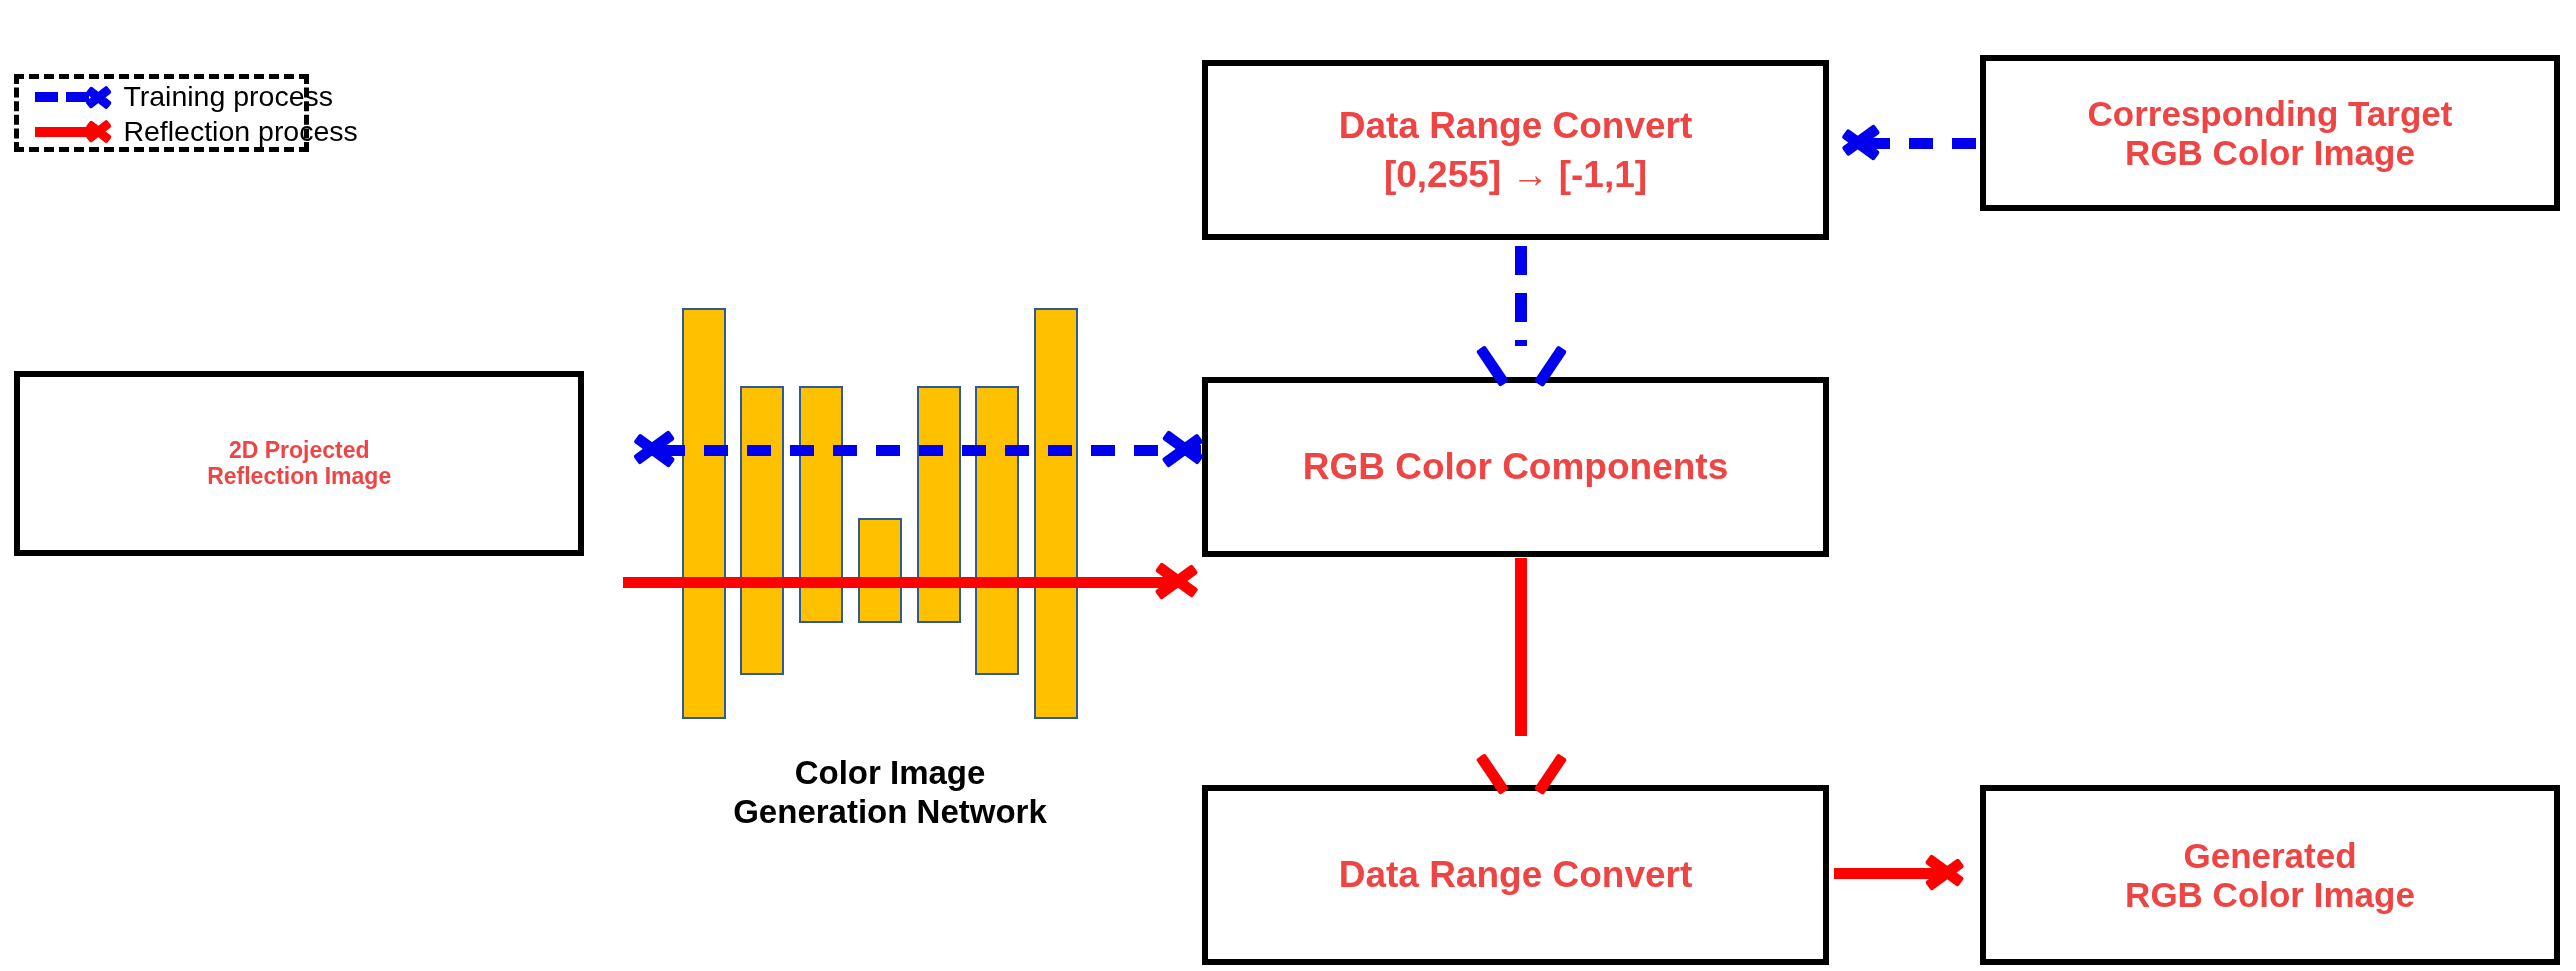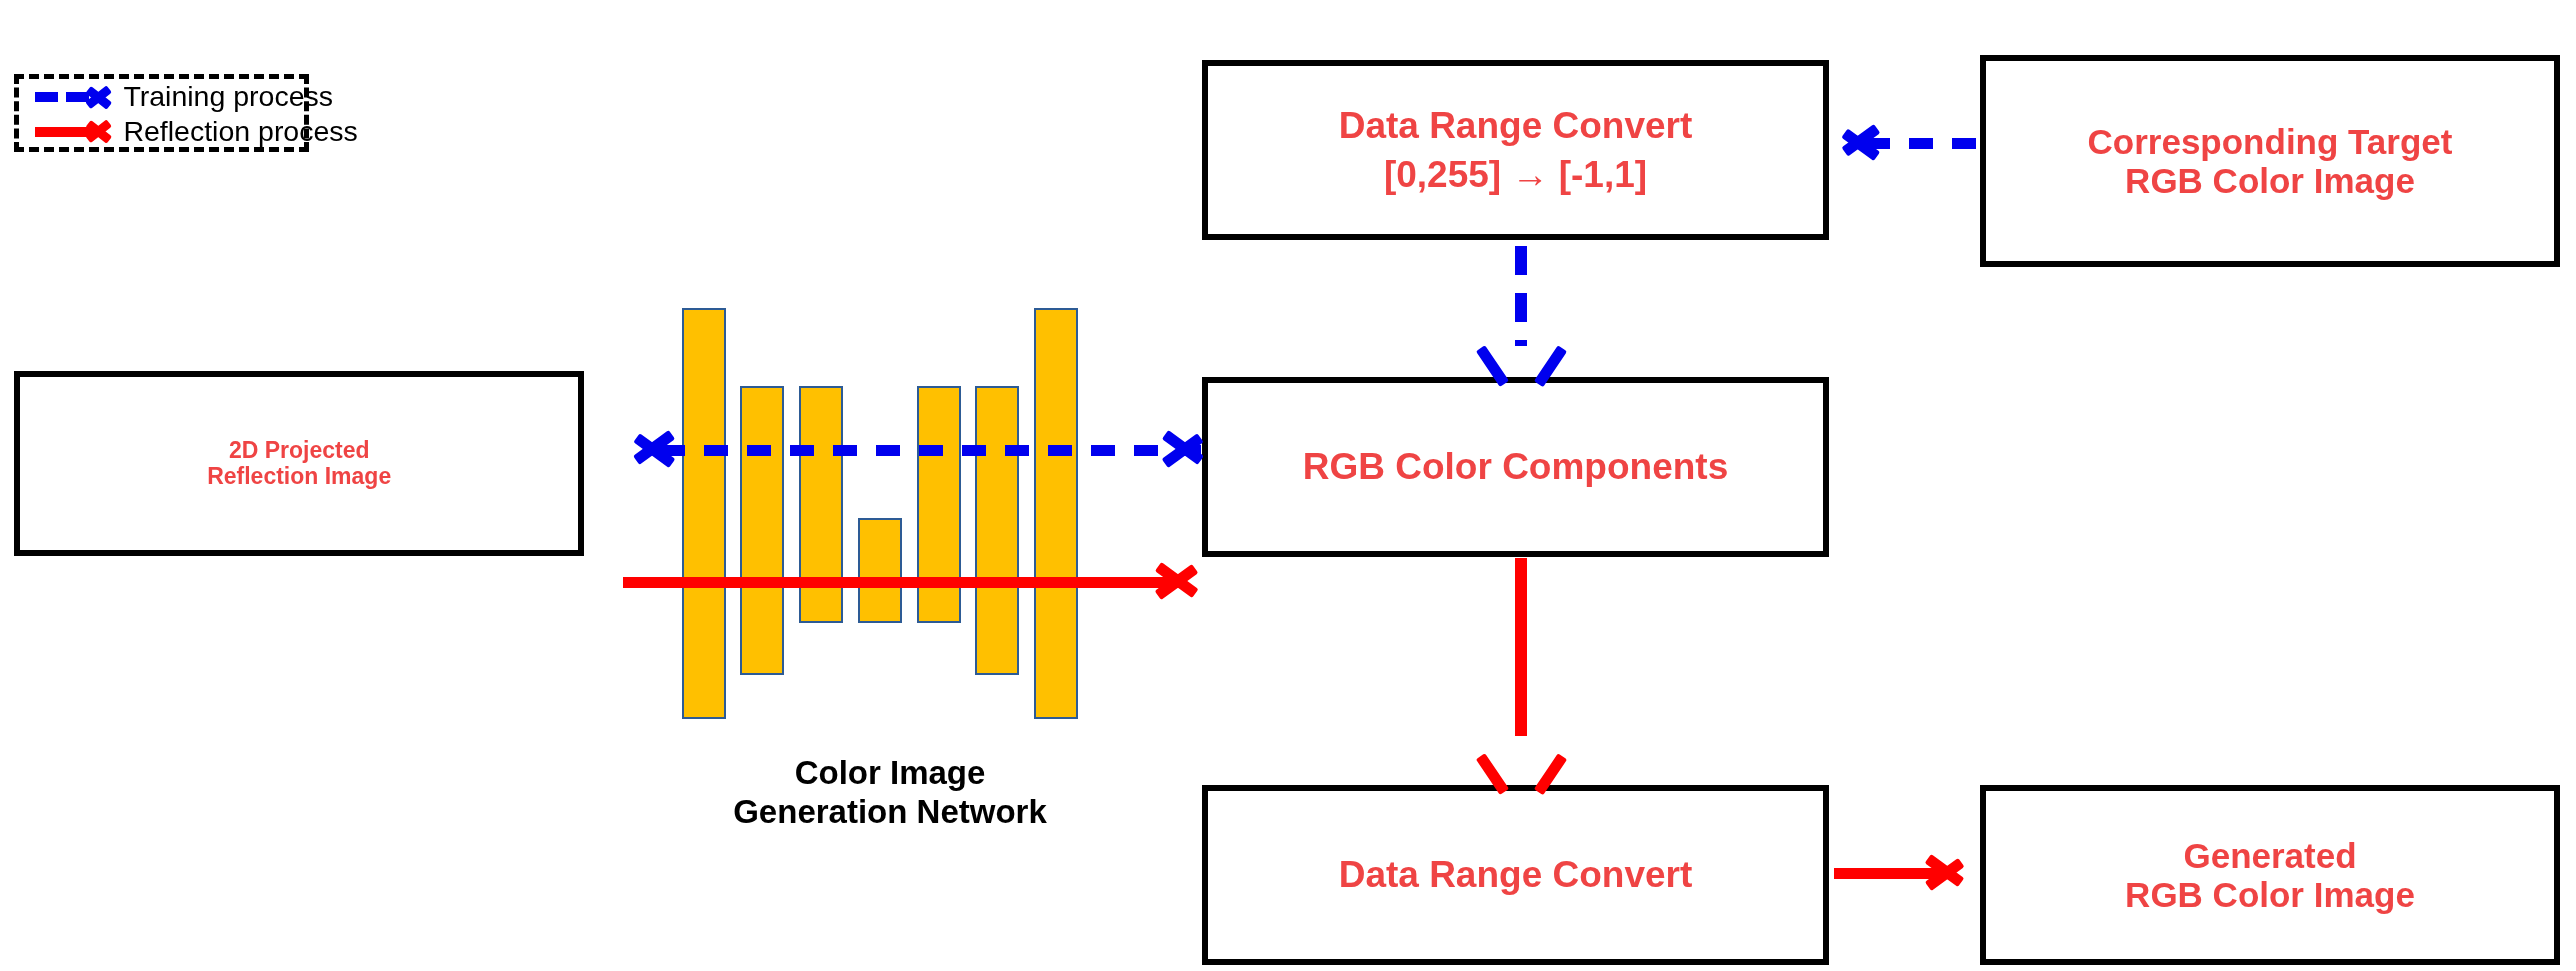--- a/index.html
+++ b/index.html
@@ -212,21 +212,21 @@
       <i style="left:0px; top:4.3px;  width:46px; height:11.4px; background:#ff0000; transform:rotate(36deg); transform-origin:0 50%;"></i>
       <i style="left:0px; top:33px; width:46px; height:11.4px; background:#ff0000; transform:rotate(-36deg); transform-origin:0 50%;"></i>
     </span>
   </div>
 
   <div class="box" style="left:1202px; top:36px; width:627px; height:180px; font-size:37px; gap:7.1px;">
     <span class="line">Data Range Convert</span>
     <span class="line">[0,255] → [-1,1]</span>
   </div>
 
-  <div class="box" style="left:1980px; top:31px; width:580px; height:212px; font-size:35px;">
+  <div class="box" style="left:1980px; top:31px; width:580px; height:156px; font-size:35px;">
     <span class="line">Corresponding Target</span>
     <span class="line">RGB Color Image</span>
   </div>
 
   <div style="position:absolute; left:0; top:0; z-index:7;">
     <span class="dash-h" style="left:1866px; top:114px; width:115px;"></span>
     <span class="head" style="left:1833px; top:96px; width:44px; height:47px;">
       <i style="right:0px; top:2.8px;  width:40px; height:10.7px; background:#0000ee; transform:rotate(-36deg); transform-origin:100% 50%;"></i>
       <i style="right:0px; top:31px; width:40px; height:10.7px; background:#0000ee; transform:rotate(36deg); transform-origin:100% 50%;"></i>
     </span>

